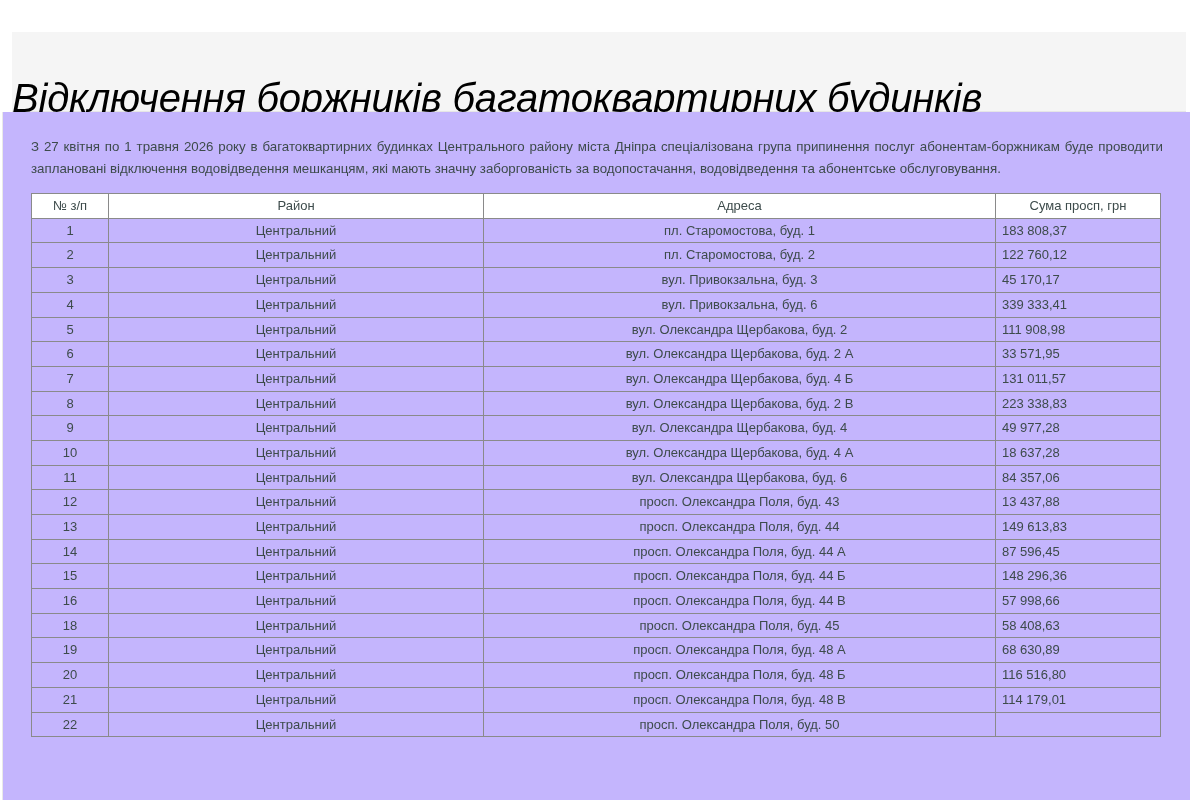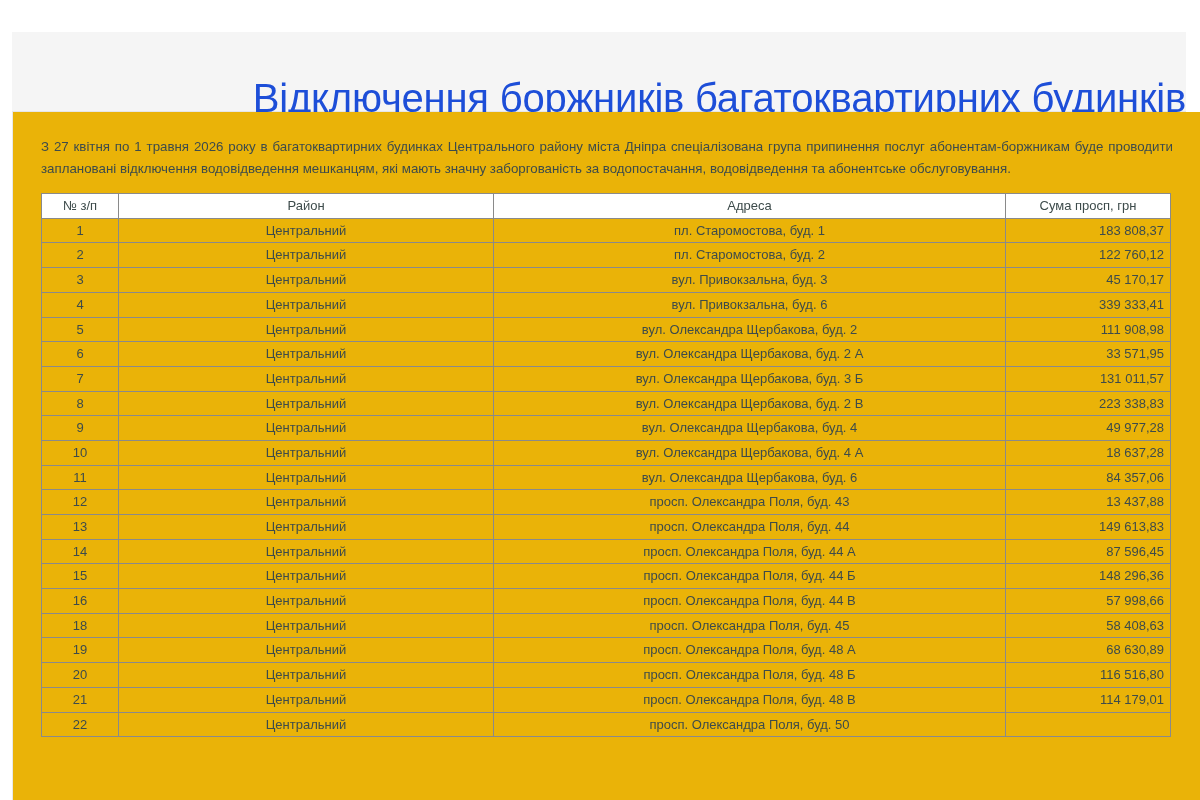--- a/index.html
+++ b/index.html
@@ -33,37 +33,38 @@
     background: #f5f5f5;
     box-sizing: border-box;
     border-bottom: 1px solid #e6e6e6;
   }
   .page-title {
     position: absolute;
     left: 0;
     right: 0;
     top: 50%;
     transform: translateY(-50%);
-    text-align: right;
+    text-align: left;
     font-size: 40px;
     font-weight: 300;
     line-height: 1.1;
-    color: #1d4ed8;
+    color: #000000;
     letter-spacing: -0.2px;
     white-space: nowrap;
+    font-style: italic;
   }
 
   
   .content {
     position: absolute;
-    left: 12px;
+    left: 2px;
     top: 112px;
     width: 1188px;
     min-height: 688px;
-    background: #eab308;
+    background: #c4b5fd;
     box-sizing: border-box;
     border-left: 1px solid #e9e9e9;
     padding: 24px 34px 0 28px;
   }
 
   .intro-paragraph {
     margin: 0 0 14px 0;
     font-size: 13.3px;
     line-height: 1.62;
     color: #3d4b4b;
@@ -105,21 +106,21 @@
     line-height: 1.2;
     overflow: hidden;
     white-space: nowrap;
   }
   .debt-table th {
     font-weight: 400;
     color: #3d4b4b;
     background: #ffffff;
   }
   .debt-table td.sum-cell {
-    text-align: right;
+    text-align: left;
   }
 </style>
 </head>
 <body>
 
 <div class="page">
 
   <div class="header-band">
     <h1 class="page-title">Відключення боржників багатоквартирних будинків</h1>
   </div>
@@ -177,21 +178,21 @@
           </tr>
           <tr>
             <td>6</td>
             <td>Центральний</td>
             <td>вул. Олександра Щербакова, буд. 2 А</td>
             <td class="sum-cell">33 571,95</td>
           </tr>
           <tr>
             <td>7</td>
             <td>Центральний</td>
-            <td>вул. Олександра Щербакова, буд. 3 Б</td>
+            <td>вул. Олександра Щербакова, буд. 4 Б</td>
             <td class="sum-cell">131 011,57</td>
           </tr>
           <tr>
             <td>8</td>
             <td>Центральний</td>
             <td>вул. Олександра Щербакова, буд. 2 В</td>
             <td class="sum-cell">223 338,83</td>
           </tr>
           <tr>
             <td>9</td>

